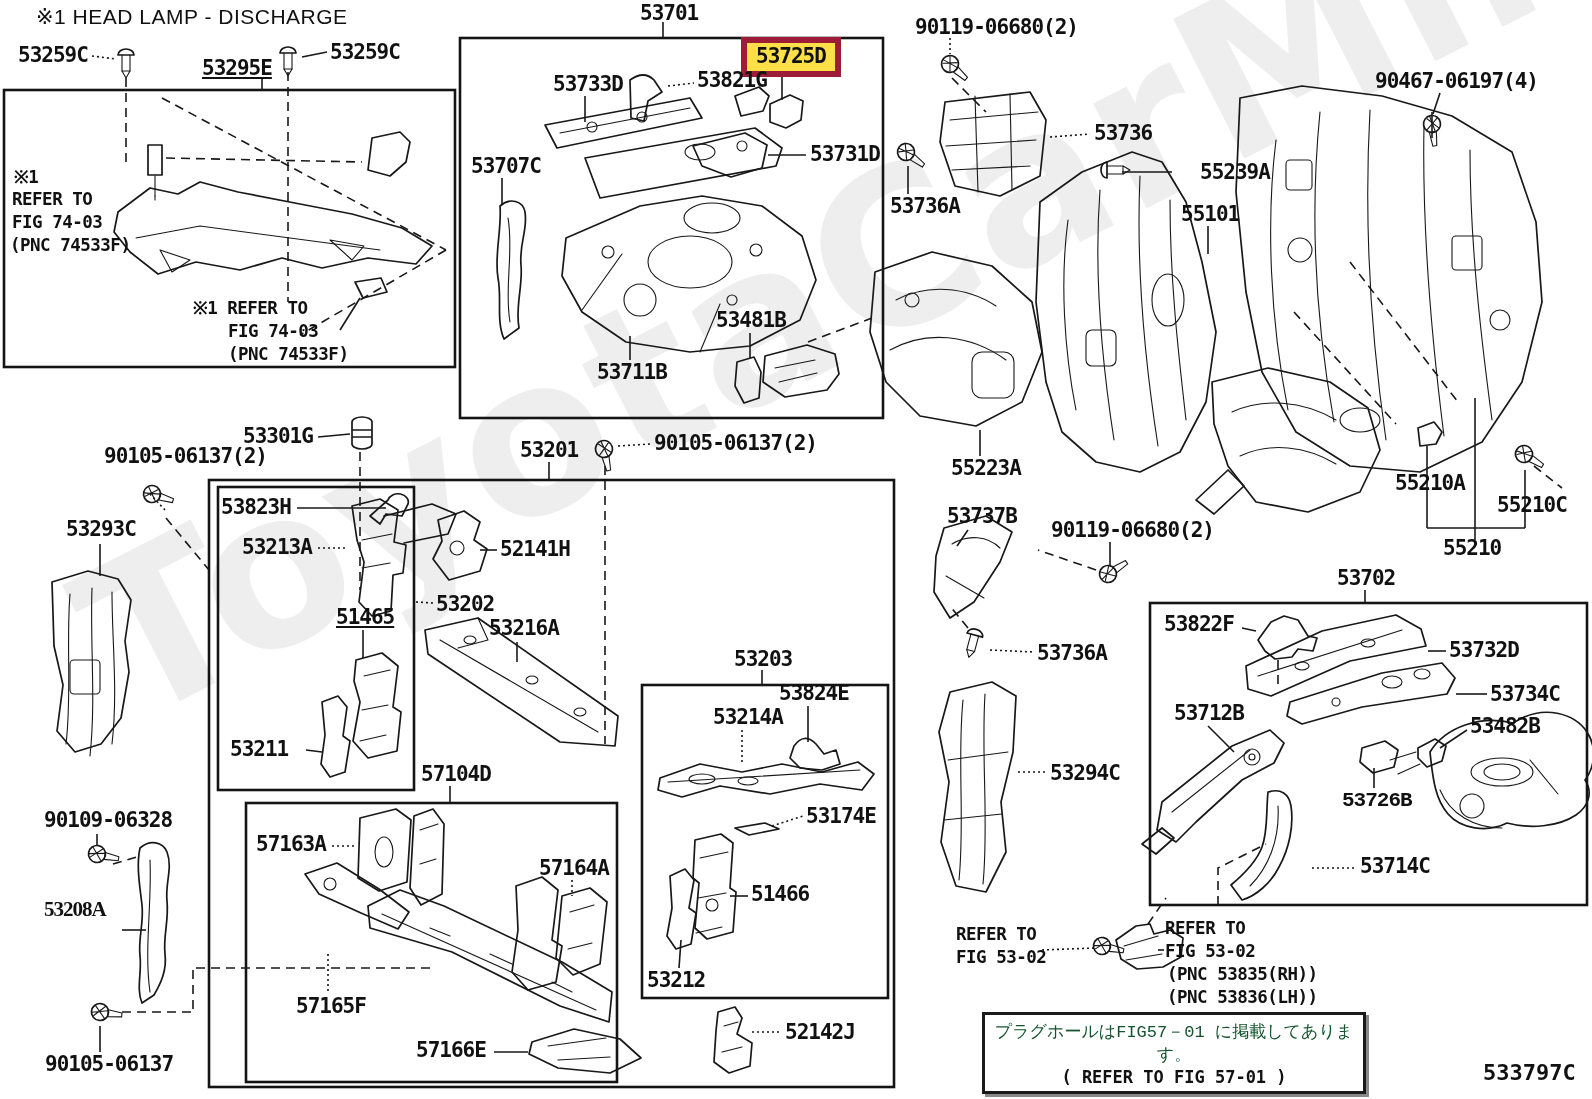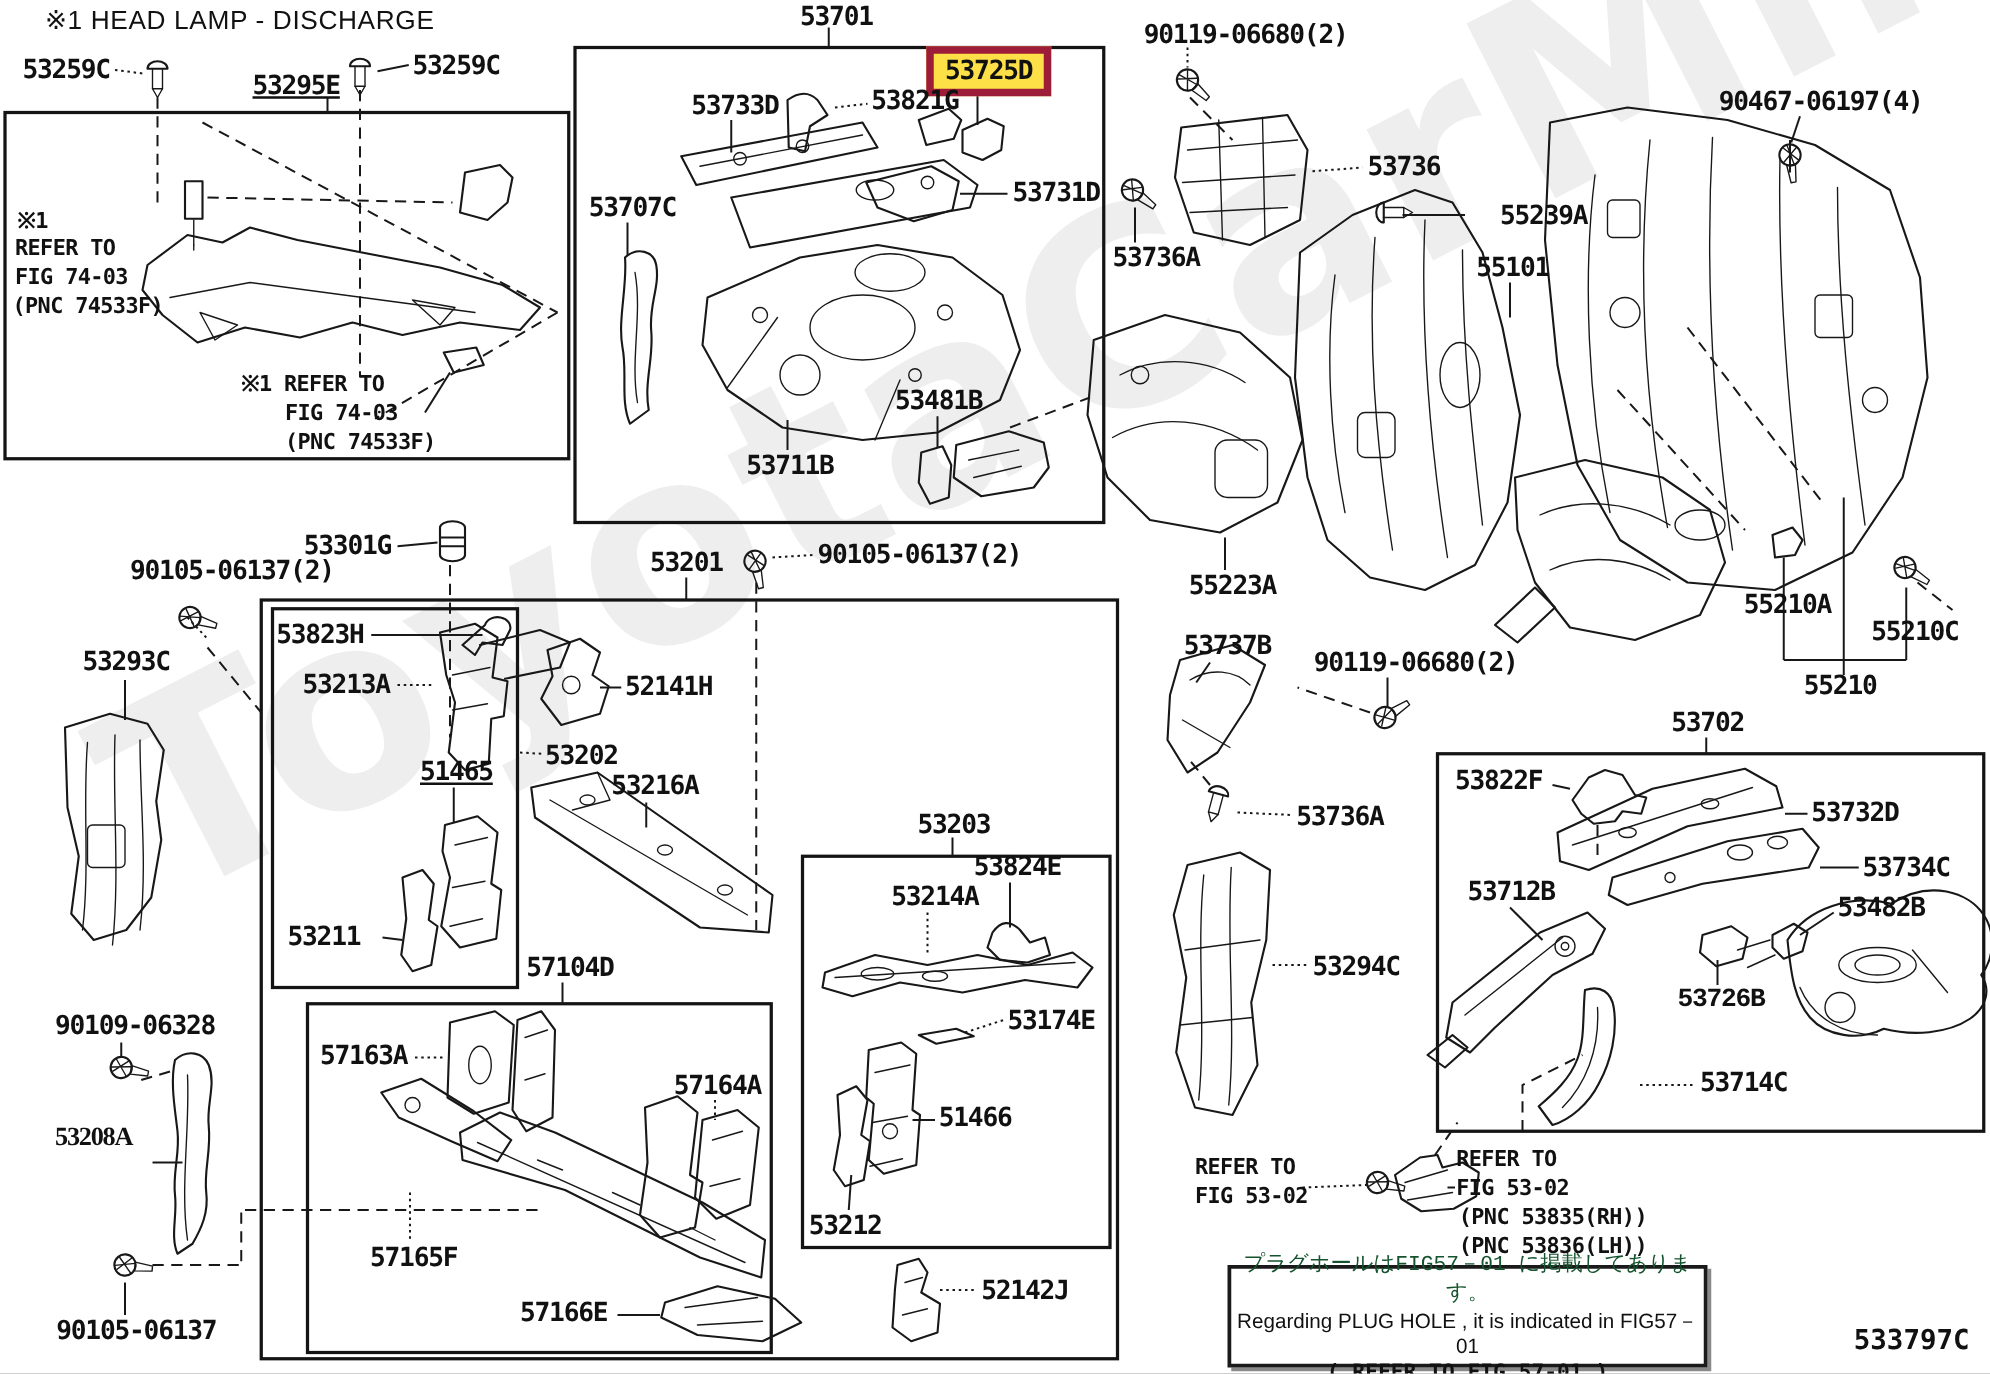--- a/index.html
+++ b/index.html
@@ -342,21 +342,20 @@
       <line x1="1208" y1="726" x2="1234" y2="752" class="ldr"></line>
       <line x1="1467" y1="730" x2="1440" y2="748" class="ldr"></line>
       <line x1="1374" y1="768" x2="1374" y2="788" class="ldr"></line>
       <line x1="1312" y1="868" x2="1357" y2="868" class="dot"></line>
       <line x1="155" y1="196" x2="155" y2="200" class="thin"></line>
     </g>
   </svg>
 
   <div id="notebox">
     <div class="jp">プラグホールはFIG57－01 に掲載してあります。</div>
-    <div class="en">Regarding PLUG HOLE , it is indicated in FIG57－01</div>
     <div class="ref">(  REFER TO FIG 57-01 )</div>
   </div>
 
   <div id="labels">
       <div class="lbl title" style="left: 36px; top: 6px;">※1 HEAD LAMP - DISCHARGE</div>
       <div class="lbl" style="left: 18px; top: 45px;">53259C</div>
       <div class="lbl" style="left: 330px; top: 42px;">53259C</div>
       <div class="lbl" style="left: 202px; top: 58px; text-decoration: underline;">53295E</div>
       <div class="lbl" style="left: 640px; top: 3px;">53701</div>
       <div class="lbl hl" style="left: 741px; top: 37px;">53725D</div>

